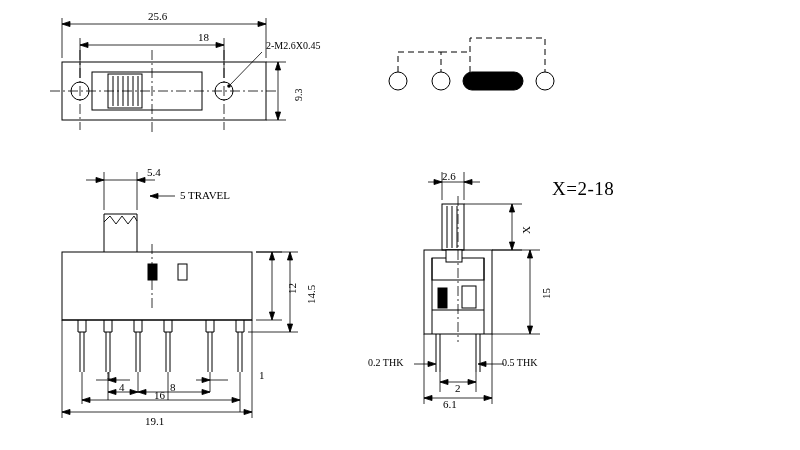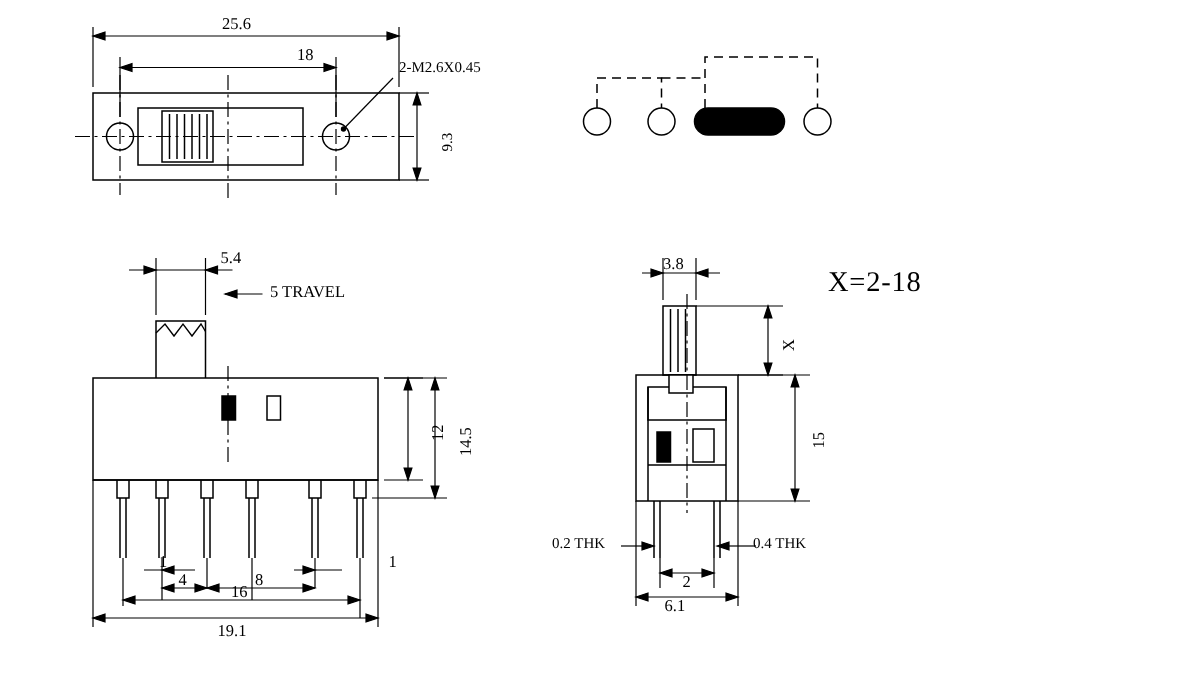--- a/index.html
+++ b/index.html
@@ -266,21 +266,21 @@
   <div class="lbl" style="left:180px;top:189px;">5 TRAVEL</div>
   <div class="lbl rot" style="left:286px;top:294px;">12</div>
   <div class="lbl rot" style="left:305px;top:304px;">14.5</div>
   <div class="lbl" style="left:106px;top:369px;">1</div>
   <div class="lbl" style="left:119px;top:381px;">4</div>
   <div class="lbl" style="left:170px;top:381px;">8</div>
   <div class="lbl" style="left:259px;top:369px;">1</div>
   <div class="lbl" style="left:154px;top:389px;">16</div>
   <div class="lbl" style="left:145px;top:415px;">19.1</div>
 
-  <div class="lbl" style="left:442px;top:170px;">3.8</div>
+  <div class="lbl" style="left:442px;top:170px;">2.6</div>
   <div class="lbl rot" style="left:520px;top:234px;">X</div>
   <div class="lbl rot" style="left:540px;top:299px;">15</div>
   <div class="lbl" style="left:455px;top:382px;">2</div>
   <div class="lbl" style="left:443px;top:398px;">6.1</div>
   <div class="lbl small" style="left:368px;top:357px;">0.2 THK</div>
-  <div class="lbl small" style="left:502px;top:357px;">0.4 THK</div>
+  <div class="lbl small" style="left:502px;top:357px;">0.5 THK</div>
 
 </div>
 
 </body></html>

